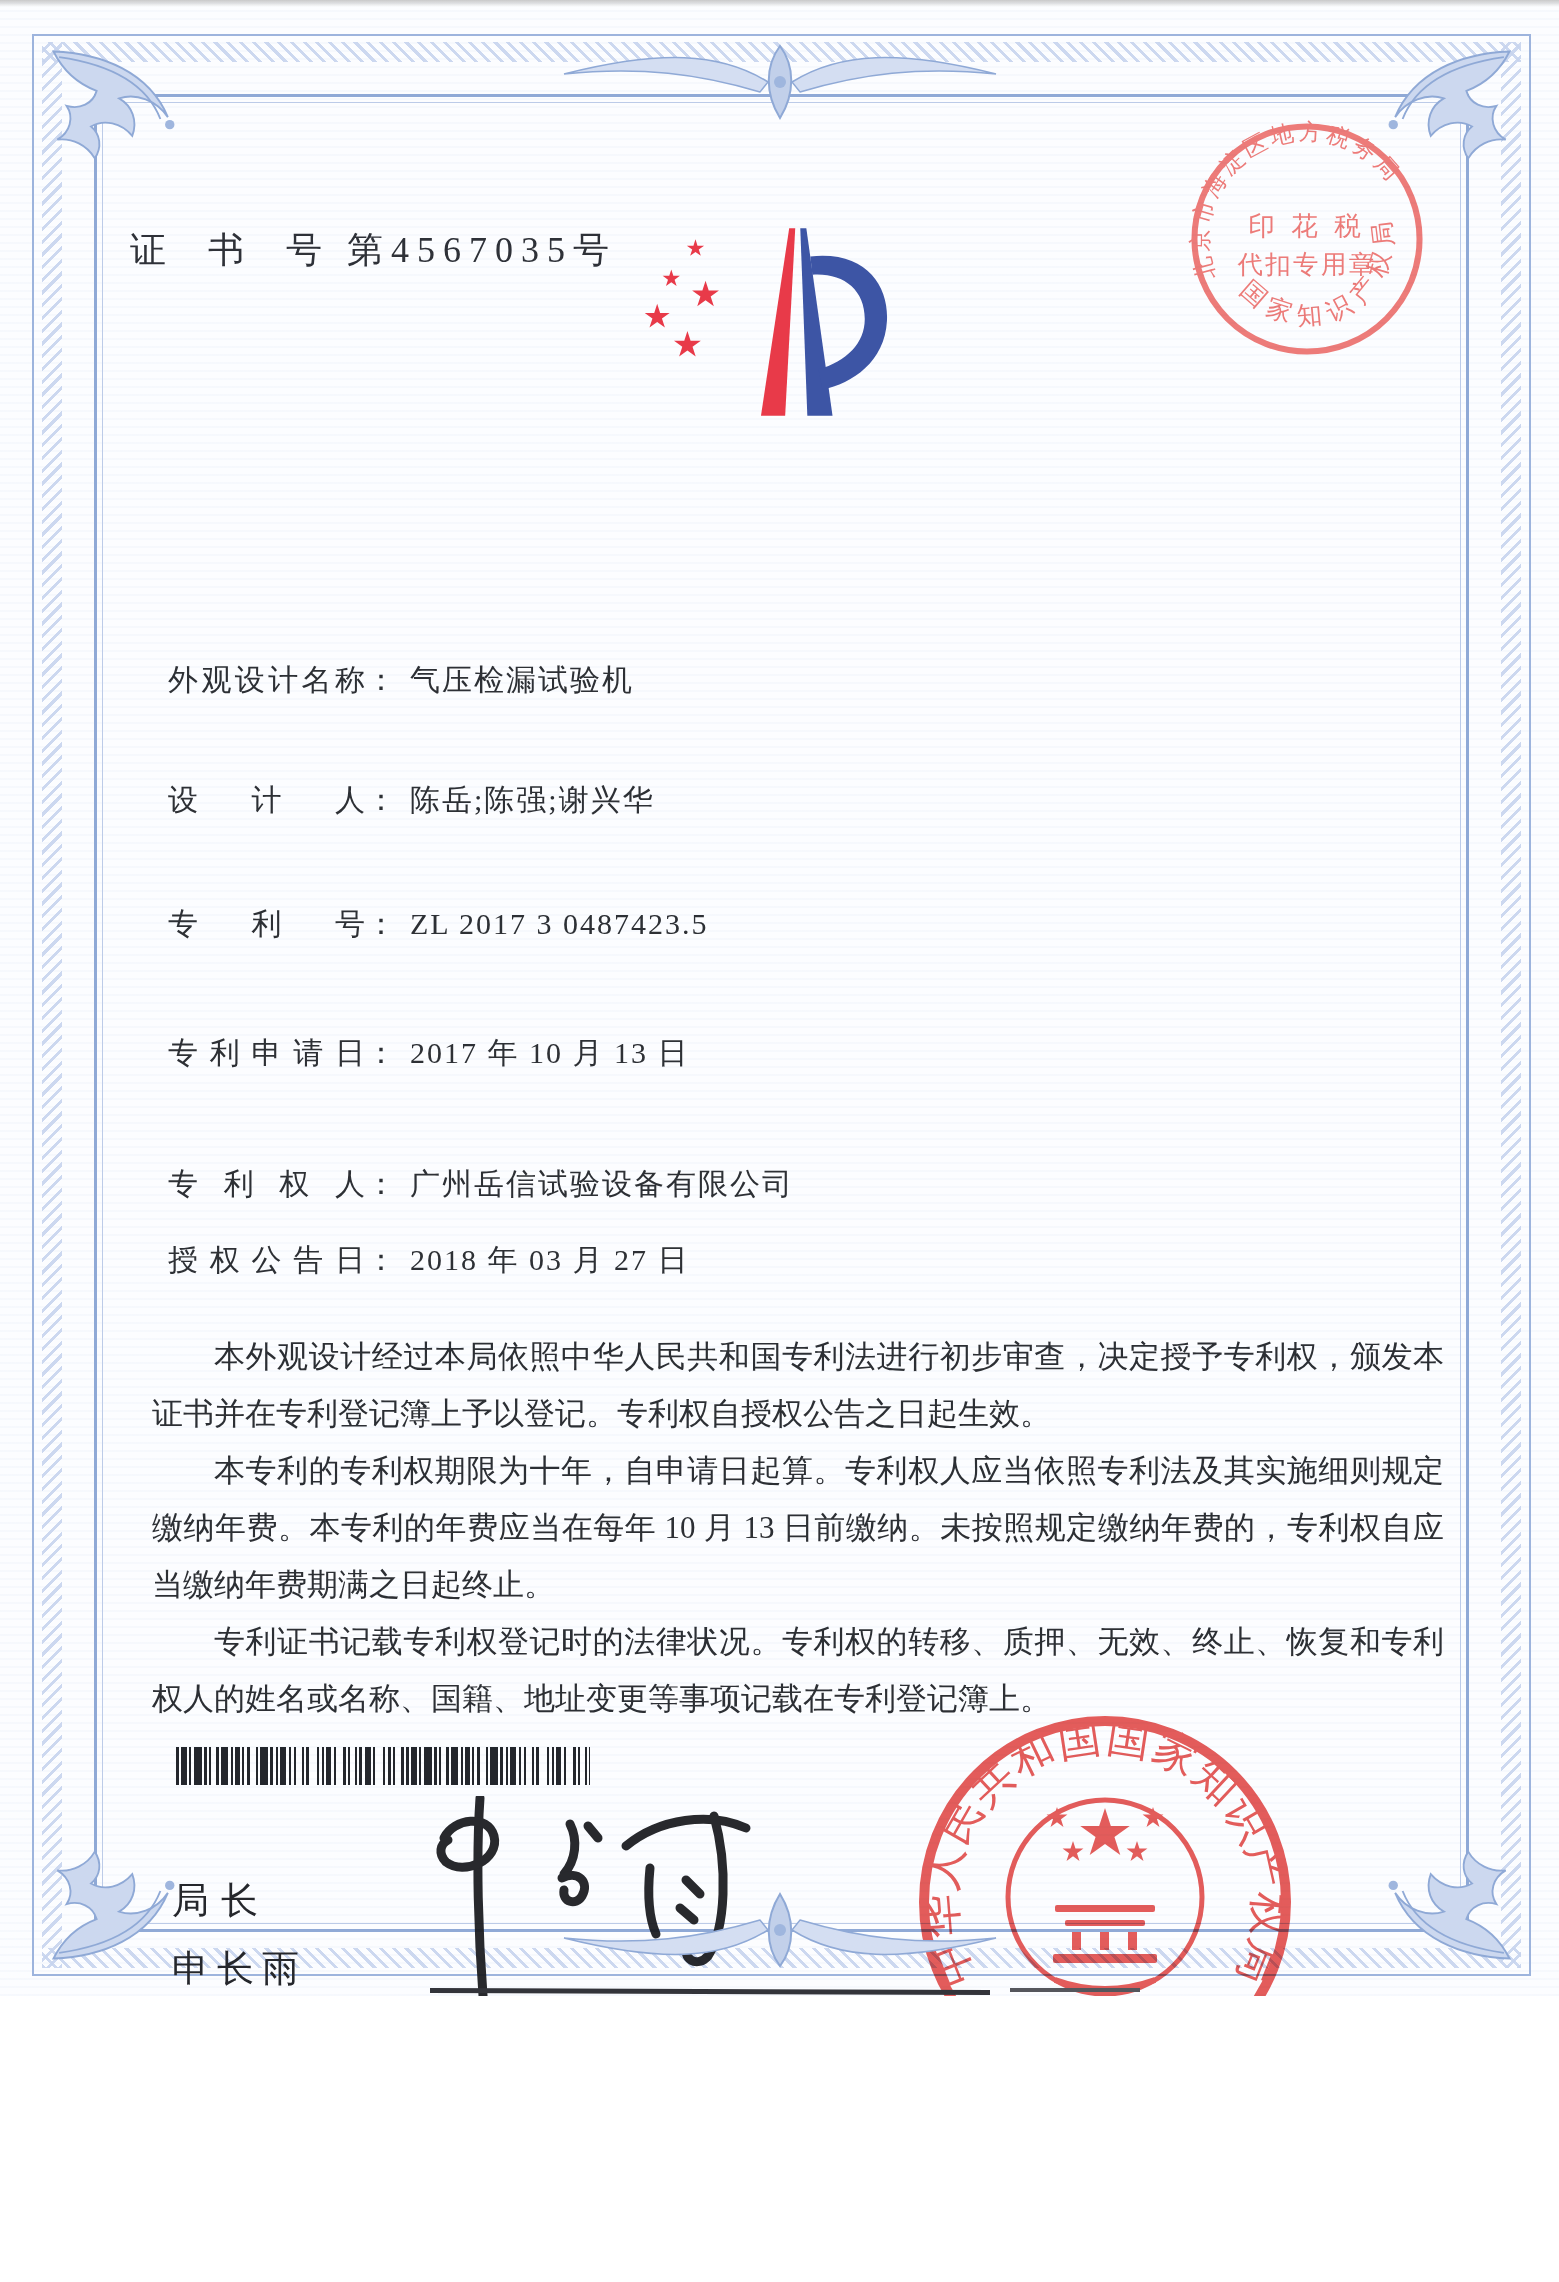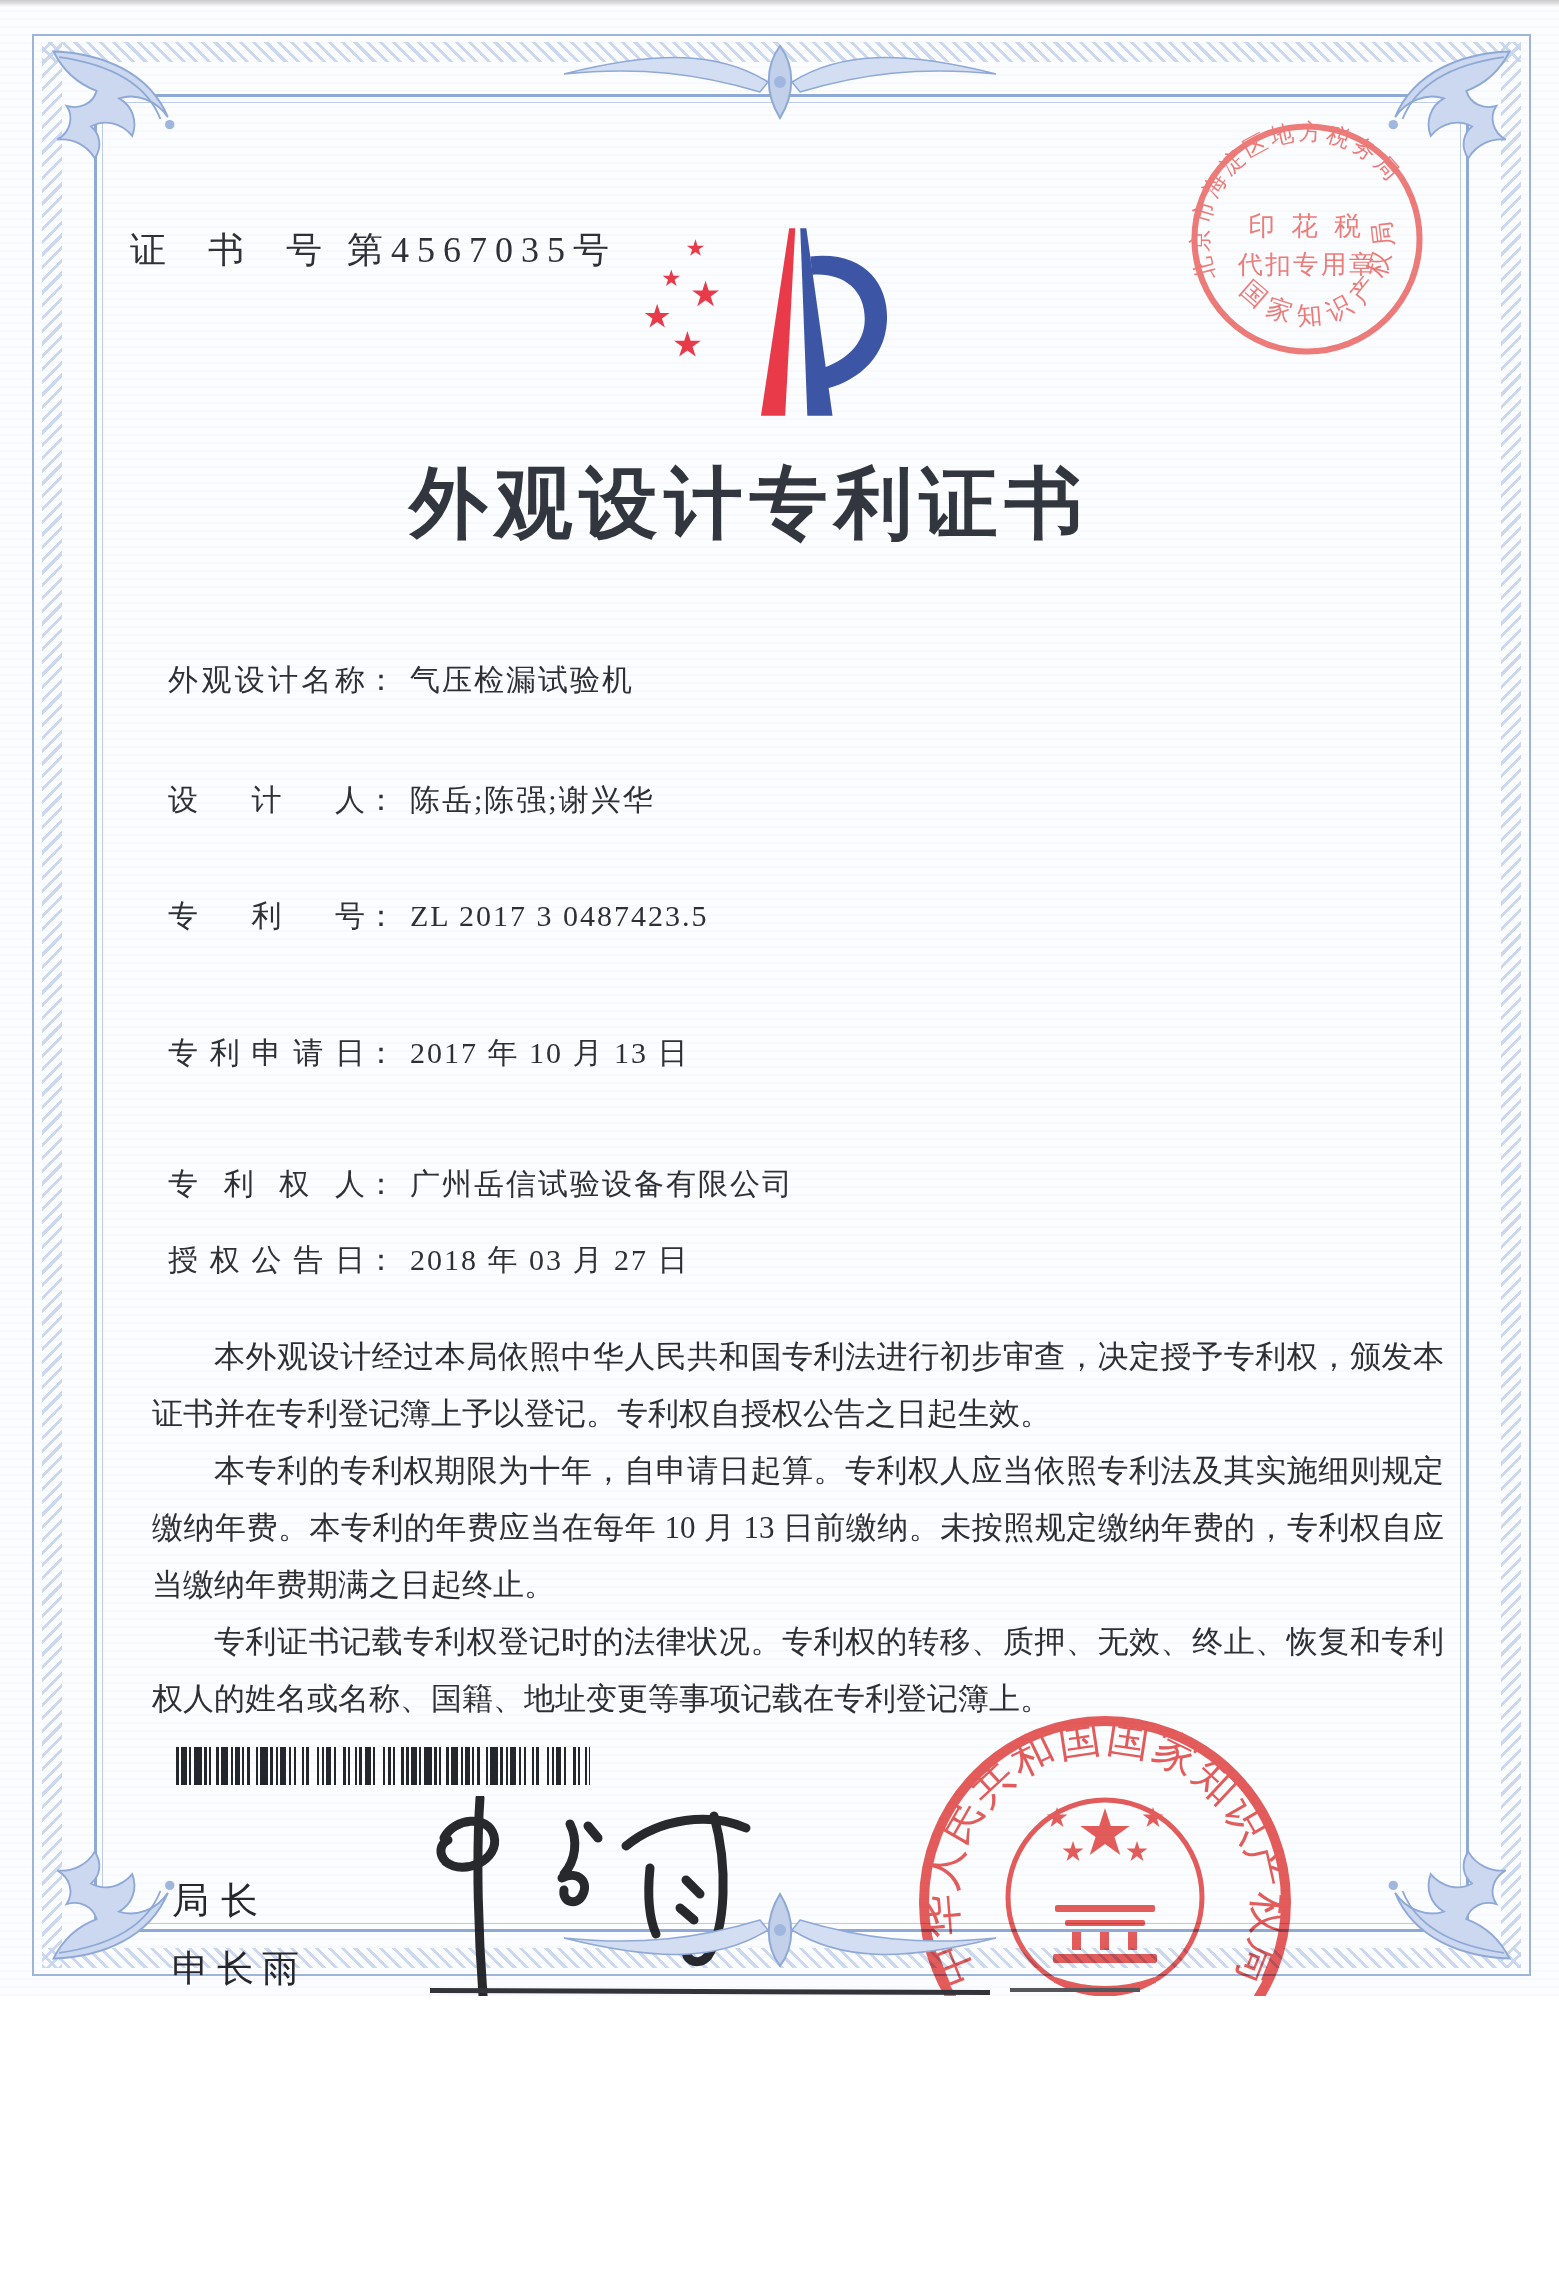--- a/index.html
+++ b/index.html
@@ -41,21 +41,21 @@
   .logo{position:absolute;top:222px;left:633px;width:262px;height:202px;}
   .tax-stamp{position:absolute;top:118px;left:1186px;width:242px;height:242px;opacity:.88;mix-blend-mode:multiply;}
   .title{position:absolute;top:452px;left:0;right:60px;text-align:center;
     font-size:78px;font-weight:600;letter-spacing:7px;color:#32363e;}
 
   
   .fields{position:absolute;top:660px;left:168px;right:120px;font-size:30px;}
   .f-row{position:absolute;left:0;display:flex;align-items:baseline;white-space:pre;}
   .f-row:nth-child(1){top:0;}
   .f-row:nth-child(2){top:120px;}
-  .f-row:nth-child(3){top:236px;}
+  .f-row:nth-child(3){top:244px;}
   .f-row:nth-child(4){top:360px;margin-top:13px;}
   .f-row:nth-child(5){top:504px;justify-content:space-between;}
   .f-row:nth-child(6){top:580px;}
   .f-label{display:inline-block;width:198px;text-align:justify;text-align-last:justify;letter-spacing:1px;}
   .f-colon{display:inline-block;}
   .f-value{margin-left:14px;letter-spacing:2px;}
 
   
   .body-text{position:absolute;top:1328px;left:152px;width:1292px;
     font-size:31px;line-height:1.84;text-align:justify;color:#2c2f34;}
@@ -151,21 +151,20 @@
         <textPath href="#arcTop" startOffset="50%" text-anchor="middle">北京市海淀区地方税务局</textPath>
       </text>
       <text font-size="21" letter-spacing="7" font-family="Liberation Serif, serif">
         <textPath href="#arcBot" startOffset="50%" text-anchor="middle">国家知识产权局</textPath>
       </text>
     </g>
     <text x="100" y="97" text-anchor="middle" fill="#ee6a66" font-size="22" letter-spacing="4" font-family="Liberation Serif, serif">印 花 税</text>
     <text x="100" y="128" text-anchor="middle" fill="#ee6a66" font-size="21" letter-spacing="2" font-family="Liberation Serif, serif">代扣专用章</text>
   </svg>
 
-  <div class="title">外观设计专利证书</div>
 
   <div class="fields">
     <div class="f-row">
       <span class="f-label">外观设计名称</span><span class="f-colon">：</span><span class="f-value">气压检漏试验机</span>
     </div>
     <div class="f-row">
       <span class="f-label">设计人</span><span class="f-colon">：</span><span class="f-value">陈岳;陈强;谢兴华</span>
     </div>
     <div class="f-row">
       <span class="f-label">专利号</span><span class="f-colon">：</span><span class="f-value">ZL 2017 3 0487423.5</span>

